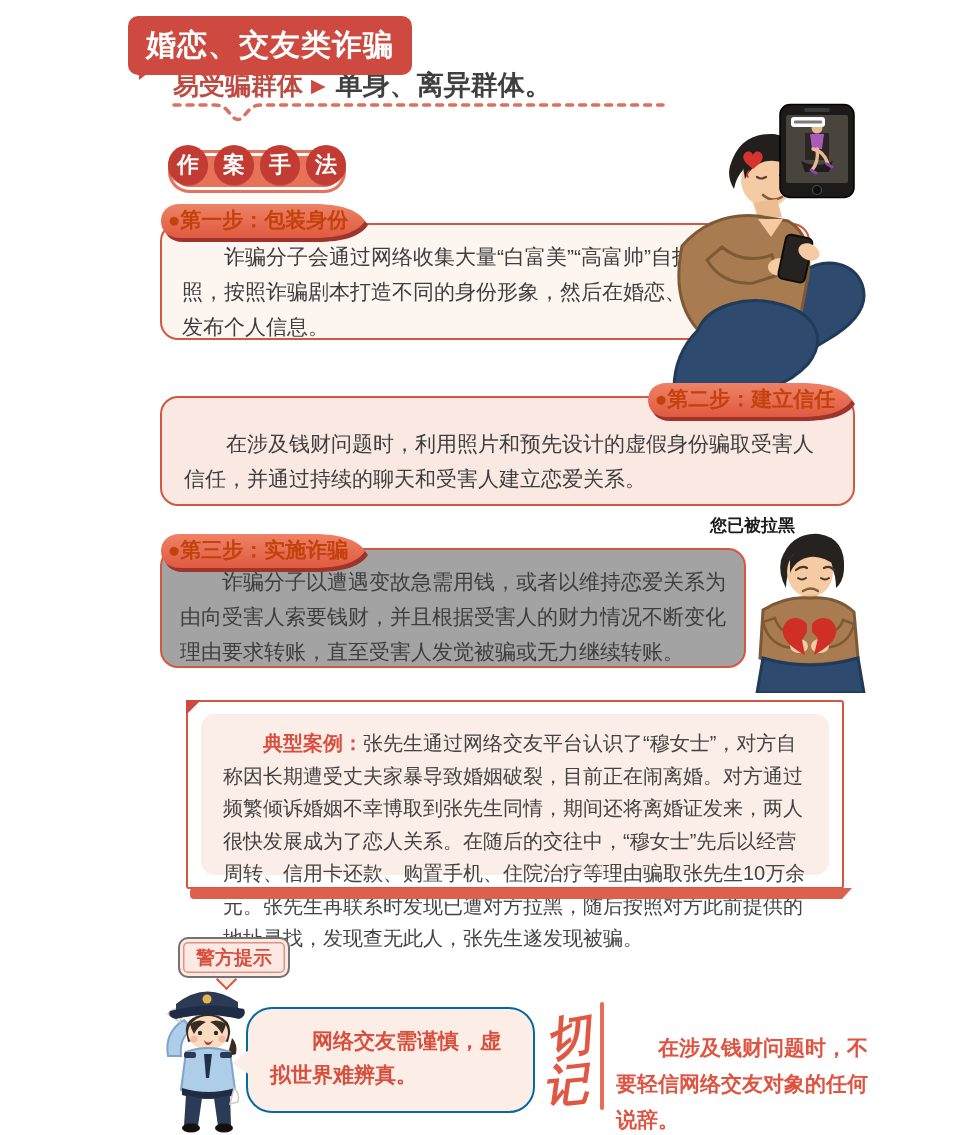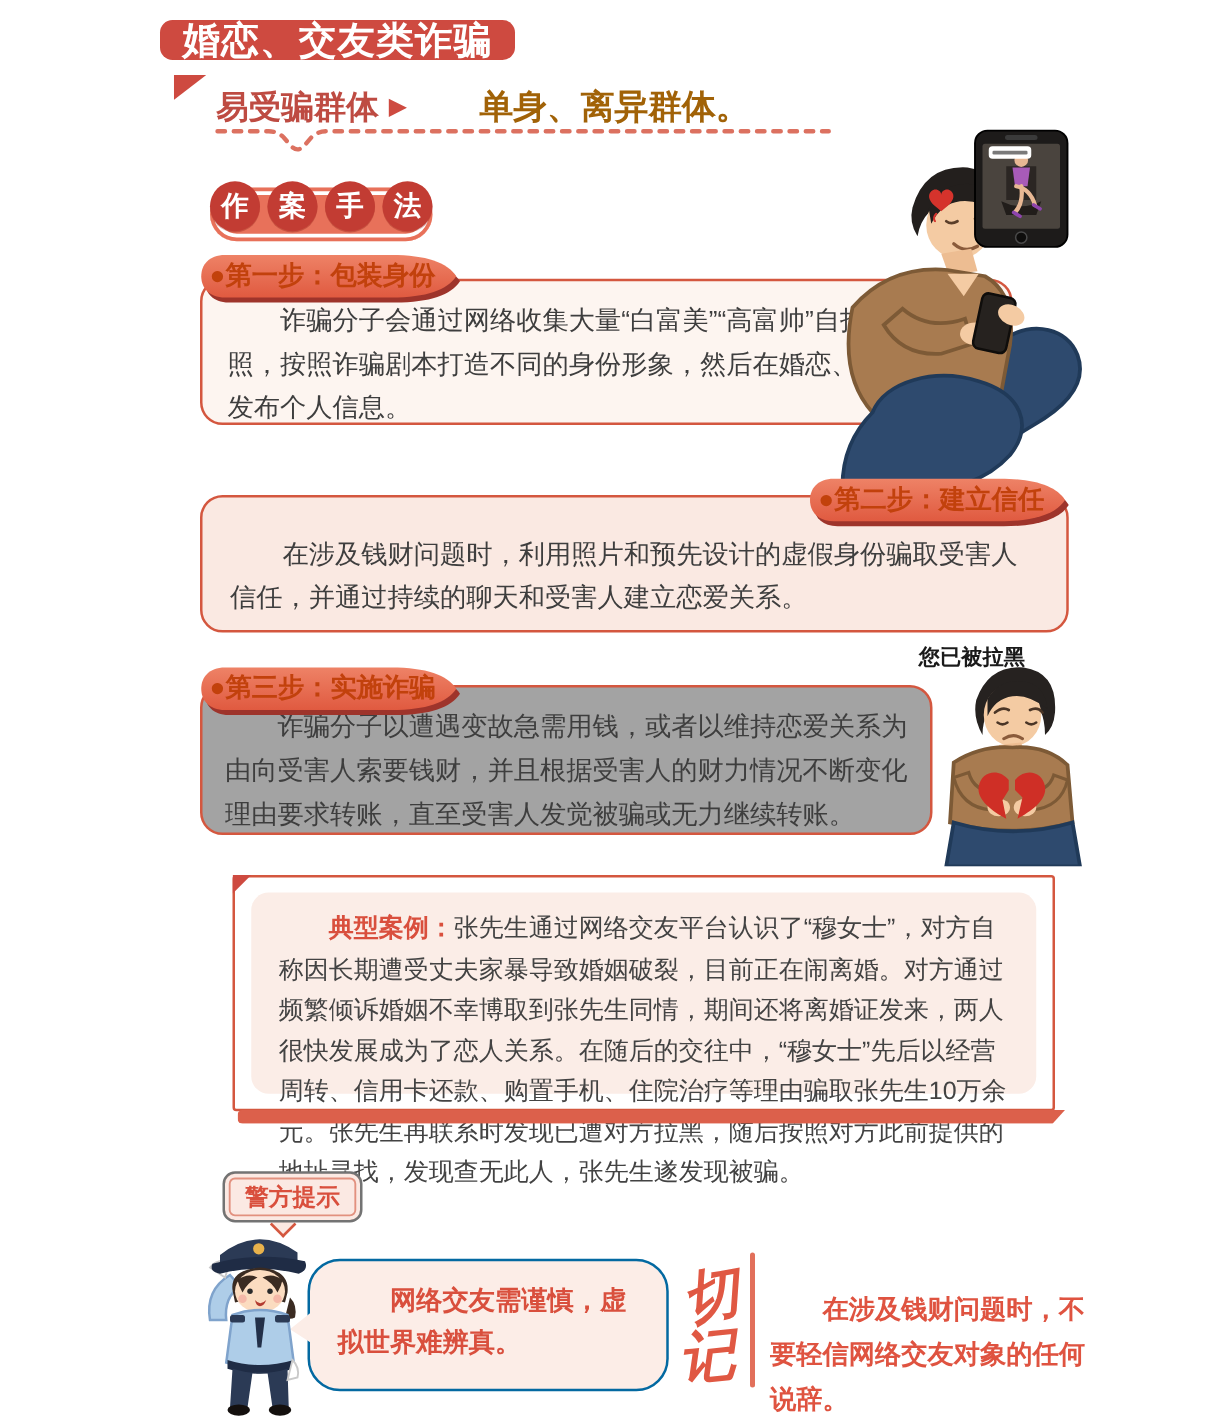--- a/index.html
+++ b/index.html
@@ -1,28 +1,28 @@
 <!DOCTYPE html>
 <html><head>
 <meta charset="utf-8">
 <style>
   * { margin:0; padding:0; box-sizing:border-box; }
   body { background:#ffffff; font-family:"Liberation Sans","DejaVu Sans",sans-serif; }
   .page { position:relative; width:971px; height:1135px; background:#ffffff; overflow:hidden; margin:0 auto; }
 
   
-  .title-badge { position:absolute; left:128px; top:16px; width:284px; height:32px;
+  .title-badge { position:absolute; left:128px; top:16px; width:284px; height:59px;
     background:#CE4A40; border-radius:10px; color:#ffffff; font-size:30px; font-weight:bold;
     display:flex; align-items:center; justify-content:center; letter-spacing:1px; z-index:3; }
   .title-tail { position:absolute; left:139px; top:60px; width:26px; height:20px;
     background:#CE4A40; clip-path:polygon(0 0,100% 0,0 100%); z-index:2; }
   .audience-row { position:absolute; left:173px; top:68px; height:34px; display:flex; align-items:center; }
   .audience-label { color:#BE4B42; font-size:26px; font-weight:bold; }
   .audience-arrow { color:#CE4A40; font-size:19px; margin:0 10px 0 8px; }
-  .audience-value { color:#a16207; font-size:27px; font-weight:bold;margin-left:48px; }
+  .audience-value { color:#404040; font-size:27px; font-weight:bold; }
   .dash-sep { position:absolute; left:170px; top:96px; z-index:1; }
 
   
   .modus-badge { position:absolute; left:168px; top:150px; width:178px; height:43px;
     background:#E8715A; border-radius:24px;
     box-shadow: inset 0 0 0 3px #E8715A, inset 0 0 0 6px #ffffff;
     display:flex; align-items:center; justify-content:center; gap:6px; z-index:3; }
   .modus-circle { width:40px; height:40px; border-radius:50%; background:#C23C33; color:#fff;
     font-size:22px; font-weight:bold; display:flex; align-items:center; justify-content:center;
     margin-top:-14px; box-shadow:0 1px 0 rgba(140,30,20,.35); }
@@ -36,21 +36,21 @@
   
   .step-box { position:absolute; border:2.5px solid #D4573F; border-radius:18px; z-index:2; }
   .step-box p { font-size:21px; line-height:35px; color:#3E3E3E; text-indent:2em; font-weight:500; }
   #box1 { left:160px; top:223px; width:650px; height:117px; background:#FDF5F0; }
   #box1 p { padding:14px 24px 0 20px; }
   #box2 { left:160px; top:396px; width:695px; height:110px; background:#FAE9E2; }
   #box2 p { padding:28px 36px 0 22px; }
   #box3 { left:160px; top:548px; width:586px; height:120px; background:#a3a3a3; }
   #box3 p { padding:14px 16px 0 18px; }
 
-  .blocked-label { position:absolute; left:710px; top:514px; width:110px; text-align:right;
+  .blocked-label { position:absolute; left:710px; top:514px; width:110px; text-align:left;
     color:#1A1A1A; font-size:17px; font-weight:bold; z-index:4; }
 
   
   .illus { position:absolute; z-index:4; pointer-events:none; }
   #man-browsing { left:612px; top:124px; width:268px; height:268px; }
   #phone-profile { left:778px; top:103px; width:78px; height:96px; z-index:5; }
   #heart-float { left:740px; top:148px; width:26px; height:30px; z-index:5; }
   #man-heartbroken { left:733px; top:528px; width:145px; height:165px; }
   #police-officer { left:146px; top:976px; width:120px; height:158px; }
 

